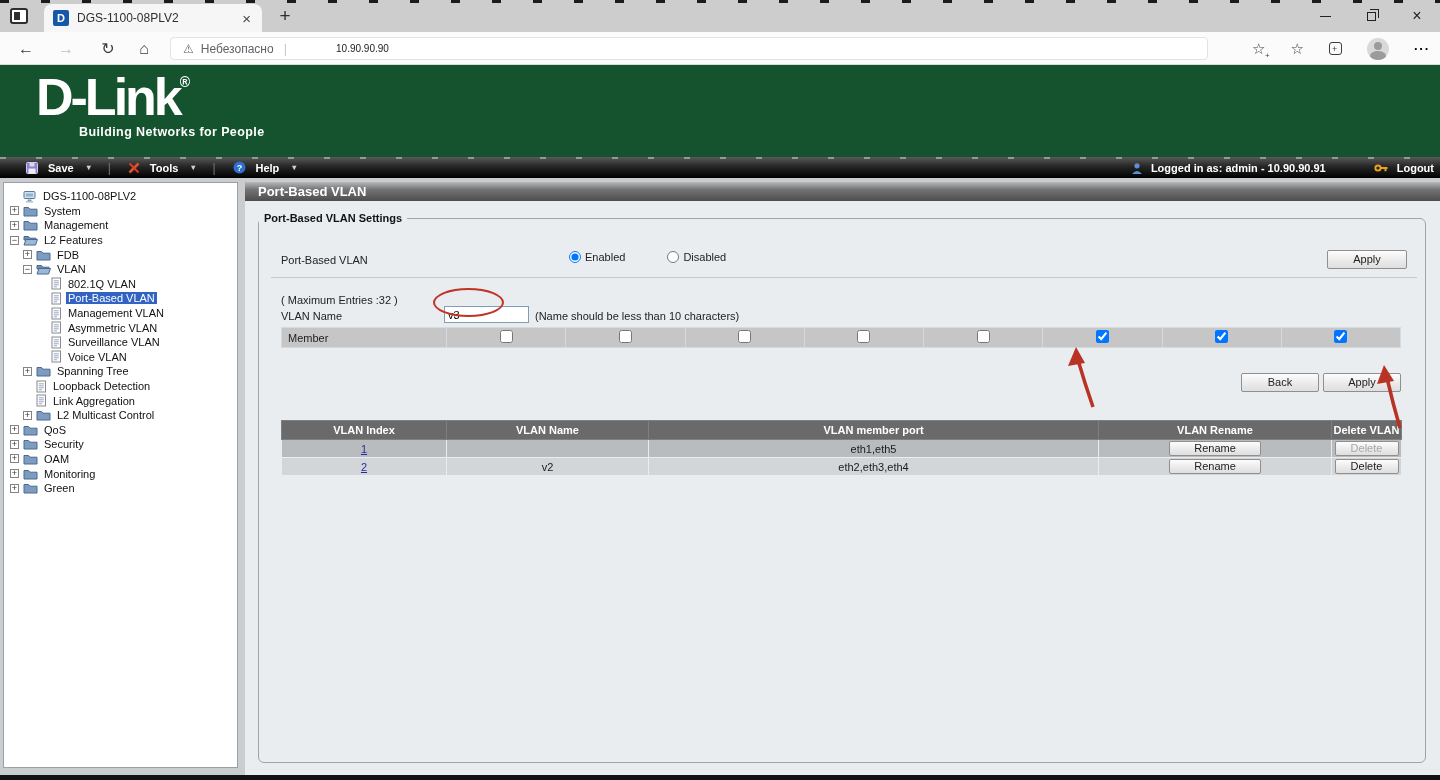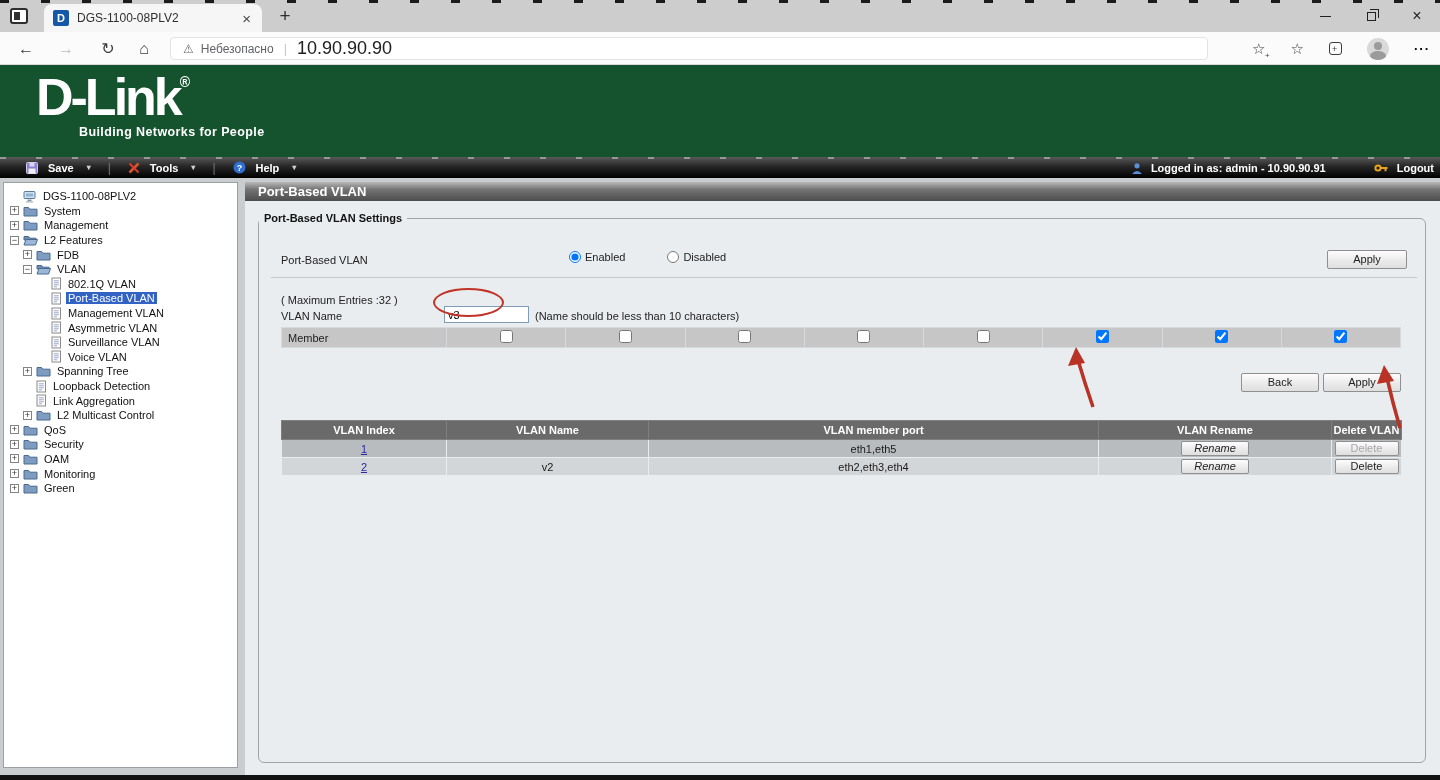--- a/index.html
+++ b/index.html
@@ -33,21 +33,21 @@
   
   .navbar { position:absolute; top:32px; left:0; right:0; height:33px; background:#fbfbfb; border-bottom:1px solid #d9d9d9; }
   .nav-ic { position:absolute; top:0; height:33px; display:flex; align-items:center; justify-content:center;
     width:28px; font-size:16px; color:#3c3c3c; }
   .nav-back{ left:12px; } .nav-fwd{ left:52px; color:#bdbdbd; } .nav-refresh{ left:94px; } .nav-home{ left:130px; }
   .addressbar { position:absolute; left:170px; top:5px; width:1038px; height:23px; background:#fff;
     border:1px solid #e3e3e3; border-radius:4px; display:flex; align-items:center; padding:0 12px; }
   .warn-ic { font-size:12px; color:#5f6368; }
   .warn-text { font-size:12px; color:#5f6368; margin-left:7px; }
   .addr-sep { color:#c9c9c9; margin:0 10px; font-size:13px; }
-  .addr-url { font-size:18px; color:#202124; }
+  .addr-url { font-size:10px; color:#202124;margin-left:39px; }
   .nav-right { position:absolute; right:10px; top:0; height:33px; display:flex; align-items:center; gap:25px; }
   .nr-ic { font-size:15px; color:#3c3c3c; position:relative; }
   .nr-plus { position:absolute; right:-4px; bottom:-2px; font-size:8px; color:#3c3c3c; }
   .collections { width:13px; height:13px; border:1.5px solid #3c3c3c; border-radius:3px; position:relative; }
   .collections i { position:absolute; left:2px; top:1px; font-style:normal; font-size:9px; color:#3c3c3c; }
   .avatar { width:22px; height:22px; border-radius:50%; background:#d9d9d9; position:relative; overflow:hidden; }
   .avatar b { position:absolute; left:7px; top:4px; width:8px; height:8px; border-radius:50%; background:#9b9b9b; }
   .avatar i { position:absolute; left:3px; top:13px; width:16px; height:10px; border-radius:50% 50% 0 0; background:#9b9b9b; }
   .nr-dots { font-size:13px; font-weight:bold; letter-spacing:1px; }
 
@@ -125,21 +125,21 @@
   .btn-back { position:absolute; left:982px; top:149px; width:78px; height:19px; line-height:17px; }
   .btn-apply2 { position:absolute; left:1064px; top:149px; width:78px; height:19px; line-height:17px; }
 
   
   .vlan-table { position:absolute; left:22px; top:196px; width:1120px; border-collapse:collapse; table-layout:fixed; }
   .vlan-table th { background:#6a6a6a; color:#fff; font-size:11px; font-weight:bold; height:19px; border:1px solid #7f7f7f; }
   .vlan-table td { height:18px; text-align:center; font-size:11px; color:#1a1a1a; border:1px solid #e9edf0; }
   .vlan-table tr.r0 td { background:#b9bcbe; }
   .vlan-table tr.r1 td { background:#d3d6d8; }
   .vlan-table a { color:#2a2aa8; text-decoration:underline; }
-  .btn-rename { width:68px; height:15px; line-height:13px;font-style:italic; }
+  .btn-rename { width:92px; height:15px; line-height:13px; }
   .btn-del { width:64px; height:15px; line-height:13px; }
   .btn[disabled] { color:#a7a7a7; }
 
   
   .ann { position:absolute; z-index:20; pointer-events:none; }
   .ann-ellipse { left:433px; top:288px; width:71px; height:29px; border:2.5px solid #c23327; border-radius:50%; }
 </style>
 </head>
 <body>
 

